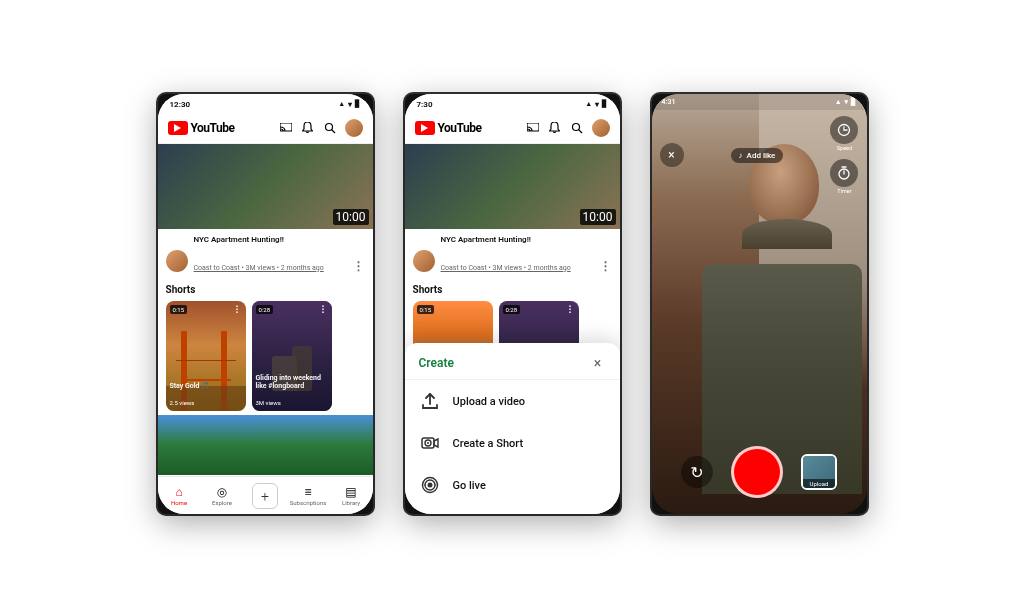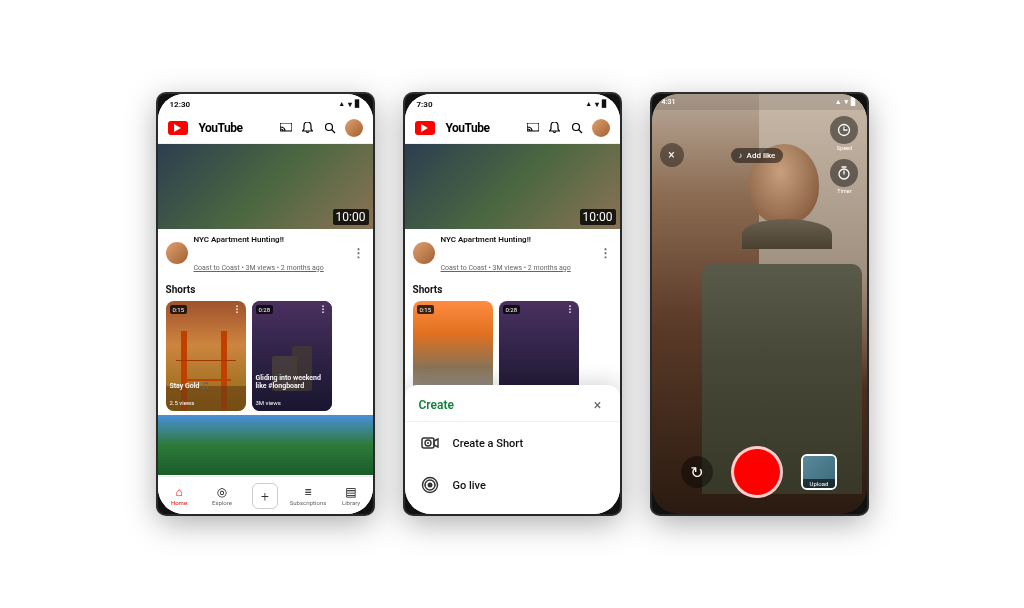--- a/index.html
+++ b/index.html
@@ -64,21 +64,21 @@
       align-items: center;
       padding: 4px 10px;
       background: #fff;
       border-bottom: 1px solid #f0f0f0;
       gap: 6px;
       height: 32px;
     }
     .yt-logo {
       display: flex;
       align-items: center;
-      gap: 11px;
+      gap: 3px;
       justify-content: flex-end;
     }
     .yt-logo-icon {
       width: 20px;
       height: 14px;
       background: #FF0000;
       border-radius: 3px;
       display: flex;
       align-items: center;
       justify-content: center;
@@ -129,21 +129,21 @@
       background: rgba(0,0,0,0.8);
       color: #fff;
       font-size: 12px;
       padding: 1px 3px;
       border-radius: 2px;
     }
 
     
     .video-info-row {
       display: flex;
-      align-items: center;
+      align-items: flex-end;
       padding: 6px 8px;
       gap: 6px;
       background: #fff;
       flex-shrink: 0;
     }
     .channel-avatar {
       width: 22px; height: 22px;
       border-radius: 50%;
       background: #888;
       flex-shrink: 0;
@@ -611,20 +611,30 @@
       </div>
 
       <div class="create-modal-overlay">
         <div class="modal-header">
           <span class="modal-title">Create</span>
           <div class="modal-close">
             <span>×</span>
           </div>
         </div>
 
+        <div class="modal-item">
+          <div class="modal-item-icon">
+            <svg width="18" height="18" viewBox="0 0 18 18">
+              <path d="M9 2 L9 12" stroke="#333" stroke-width="1.8" stroke-linecap="round"></path>
+              <path d="M5 6 L9 2 L13 6" stroke="#333" stroke-width="1.8" fill="none" stroke-linecap="round" stroke-linejoin="round"></path>
+              <path d="M2 13 L2 16 L16 16 L16 13" stroke="#333" stroke-width="1.8" fill="none" stroke-linecap="round"></path>
+            </svg>
+          </div>
+          <span class="modal-item-label">Upload a video</span>
+        </div>
 
         <div class="modal-item">
           <div class="modal-item-icon">
             <svg width="18" height="18" viewBox="0 0 18 18">
               <rect x="1" y="4" width="12" height="10" rx="2" fill="none" stroke="#333" stroke-width="1.5"></rect>
               <circle cx="7" cy="9" r="3" fill="none" stroke="#333" stroke-width="1.4"></circle>
               <circle cx="7" cy="9" r="1" fill="#333"></circle>
               <path d="M13 7 L17 5 L17 13 L13 11 Z" fill="none" stroke="#333" stroke-width="1.4"></path>
             </svg>
           </div>

